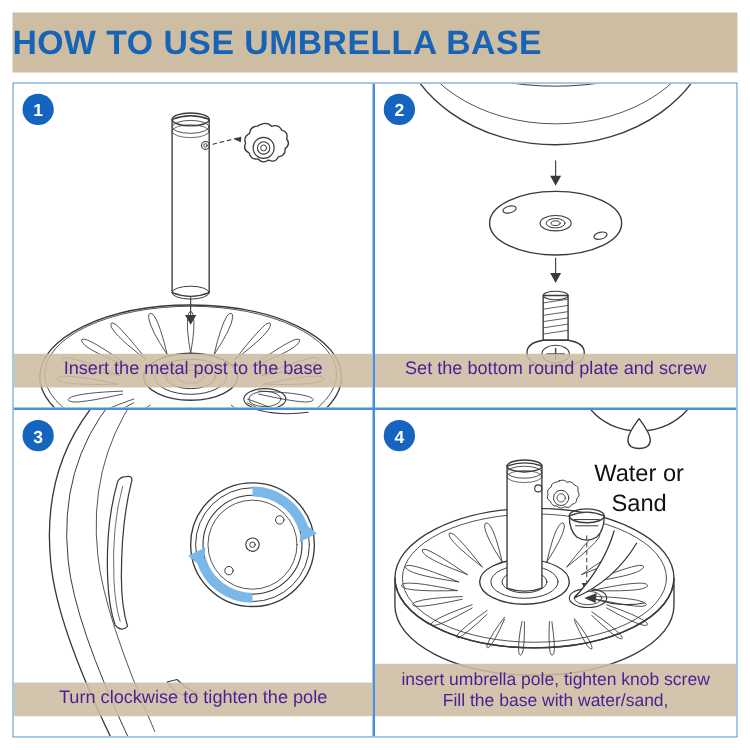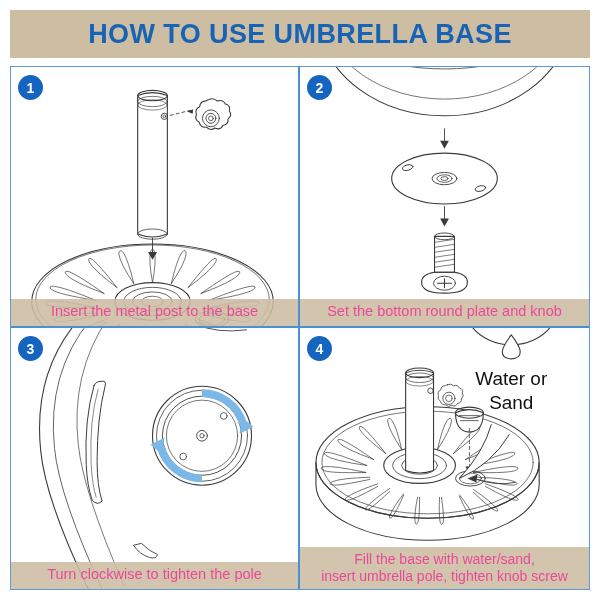--- a/index.html
+++ b/index.html
@@ -18,21 +18,21 @@
   
   #header-band {
     position: absolute;
     left: 10px;
     top: 10px;
     width: 580px;
     height: 48px;
     background: #cdbda2;
     display: flex;
     align-items: center;
-    justify-content: center;
+    justify-content: flex-start;
   }
   #header-title {
     font-family: "Liberation Sans", sans-serif;
     font-weight: bold;
     font-size: 27px;
     letter-spacing: 0.4px;
     color: #1763b5;
     white-space: nowrap;
   }
 
@@ -85,23 +85,23 @@
     justify-content: center;
     z-index: 4;
     line-height: 1;
   }
 
   
   .caption {
     position: absolute;
     left: 0;
     right: 0;
-    bottom: 0;
+    bottom: 16px;
     background: rgba(205, 189, 162, 0.88);
-    color: #ec4899;
+    color: #4c1d95;
     font-family: "Liberation Sans", sans-serif;
     font-size: 14.5px;
     text-align: center;
     padding: 4px 4px 5px 4px;
     box-sizing: border-box;
     z-index: 3;
     line-height: 1.22;
   }
   .caption.two-line { font-size: 14px; padding-bottom: 4px; }
   .caption-line { display: block; white-space: nowrap; }
@@ -246,21 +246,21 @@
 
           <path d="M135 202 q-13 2 -13 10 q0 11 23 11 q23 0 23 -11 q0 -8 -13 -10 z"></path>
           <ellipse cx="145" cy="213" rx="11" ry="7" stroke-width="0.9"></ellipse>
           <path d="M138 213 h14" stroke-width="1.1"></path>
           <path d="M145 208.5 v9" stroke-width="1.1"></path>
         </g>
       </g>
     </svg>
     <div class="step-badge">2</div>
     <div class="caption">
-      <span class="caption-line">Set the bottom round plate and knob</span>
+      <span class="caption-line">Set the bottom round plate and screw</span>
     </div>
   </div>
 
   <div class="panel col-left">
     <svg class="panel-art" viewBox="0 0 290 252" preserveAspectRatio="xMidYMid meet">
       <g fill="none" stroke="#3a3a3a" stroke-width="1.1" stroke-linecap="round" stroke-linejoin="round">
 
         <g>
           <path d="M68 -14 q-46 54 -38 132 q5 52 52 148" stroke-width="1.1"></path>
           <path d="M80 -14 q-44 54 -36 130 q5 50 50 146" stroke-width="0.8"></path>
@@ -378,18 +378,18 @@
 
           <path d="M212 2 q-9 12 -9 17 q0 7 9 7 q9 0 9 -7 q0 -5 -9 -17 z" fill="#ffffff" stroke-width="1.1"></path>
         </g>
       </g>
 
       <text x="212" y="52" text-anchor="middle" font-family="Liberation Sans, sans-serif" font-size="19" fill="#111111">Water or</text>
       <text x="212" y="76" text-anchor="middle" font-family="Liberation Sans, sans-serif" font-size="19" fill="#111111">Sand</text>
     </svg>
     <div class="step-badge">4</div>
     <div class="caption two-line">
+      <span class="caption-line">insert umbrella pole, tighten knob screw</span>
       <span class="caption-line">Fill the base with water/sand,</span>
-      <span class="caption-line">insert umbrella pole, tighten knob screw</span>
     </div>
   </div>
 
 </div>
 
 </body></html>

